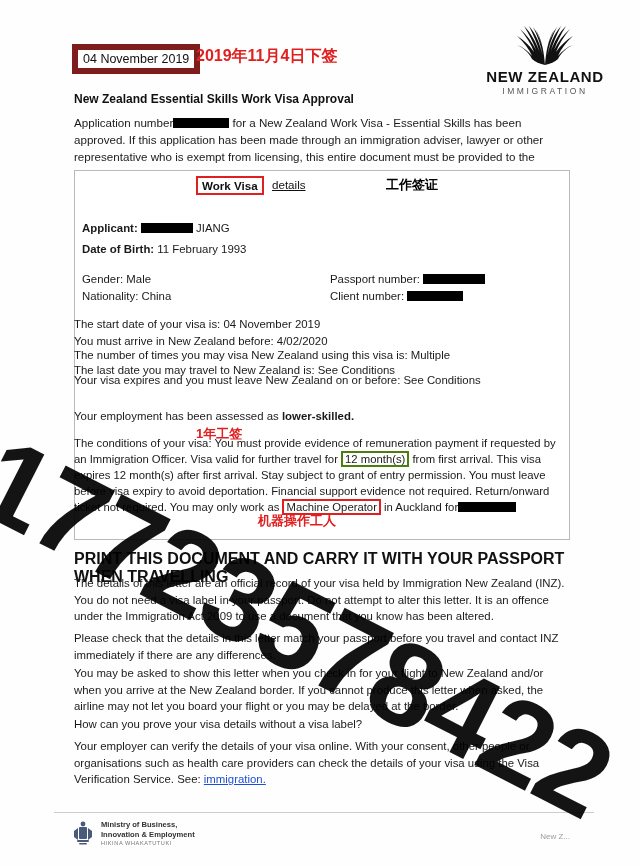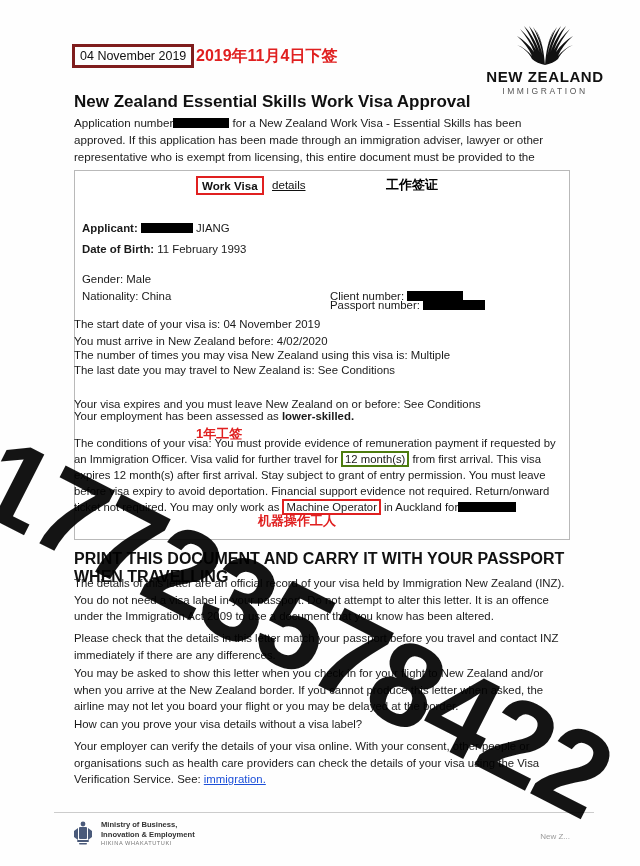--- a/index.html
+++ b/index.html
@@ -47,39 +47,39 @@
     font-size: 8.5px;
     letter-spacing: 2.6px;
     color: #555;
     margin-top: 1px;
   }
 
   .date-box {
     position: absolute;
     left: 72px;
     top: 44px;
-    border: 3px solid #7f1d1d;
+    border: 6px solid #7f1d1d;
     padding: 2px 5px;
     font-size: 12.5px;
     color: #111;
   }
   .cn-note-1 {
     position: absolute;
     left: 196px;
     top: 46px;
     font-size: 16px;
     color: #e02020;
     font-weight: bold;
   }
 
   .doc-title {
     position: absolute;
     left: 74px;
     top: 92px;
-    font-size: 17px;
+    font-size: 12px;
     font-weight: bold;
     color: #111;
   }
 
   .intro {
     position: absolute;
     left: 74px;
     top: 114px;
     width: 496px;
     font-size: 11.6px;
@@ -138,28 +138,28 @@
     color: #000000;
   }
 
   .ln { position: absolute; font-size: 11.4px; color: #1a1a1a; }
   .lbl-b { font-weight: bold; }
 
   .applicant { left: 82px; top: 222px; }
   .dob       { left: 82px; top: 243px; }
   .gender    { left: 82px; top: 273px; }
   .nat       { left: 82px; top: 290px; }
-  .passno    { left: 330px; top: 273px; margin-top: 26px; }
+  .passno    { left: 330px; top: 273px; }
   .clientno  { left: 330px; top: 290px; }
 
   .cond-1 { left: 74px; top: 318px; }
   .cond-2 { left: 74px; top: 335px; }
   .cond-3 { left: 74px; top: 349px; }
   .cond-4 { left: 74px; top: 364px; }
-  .cond-5 { left: 74px; top: 398px; }
+  .cond-5 { left: 74px; top: 374px; }
 
   .employ { left: 74px; top: 410px; }
 
   .cn-note-3 {
     position: absolute;
     left: 196px;
     top: 425px;
     font-size: 13px;
     font-weight: bold;
     color: #e02020;

